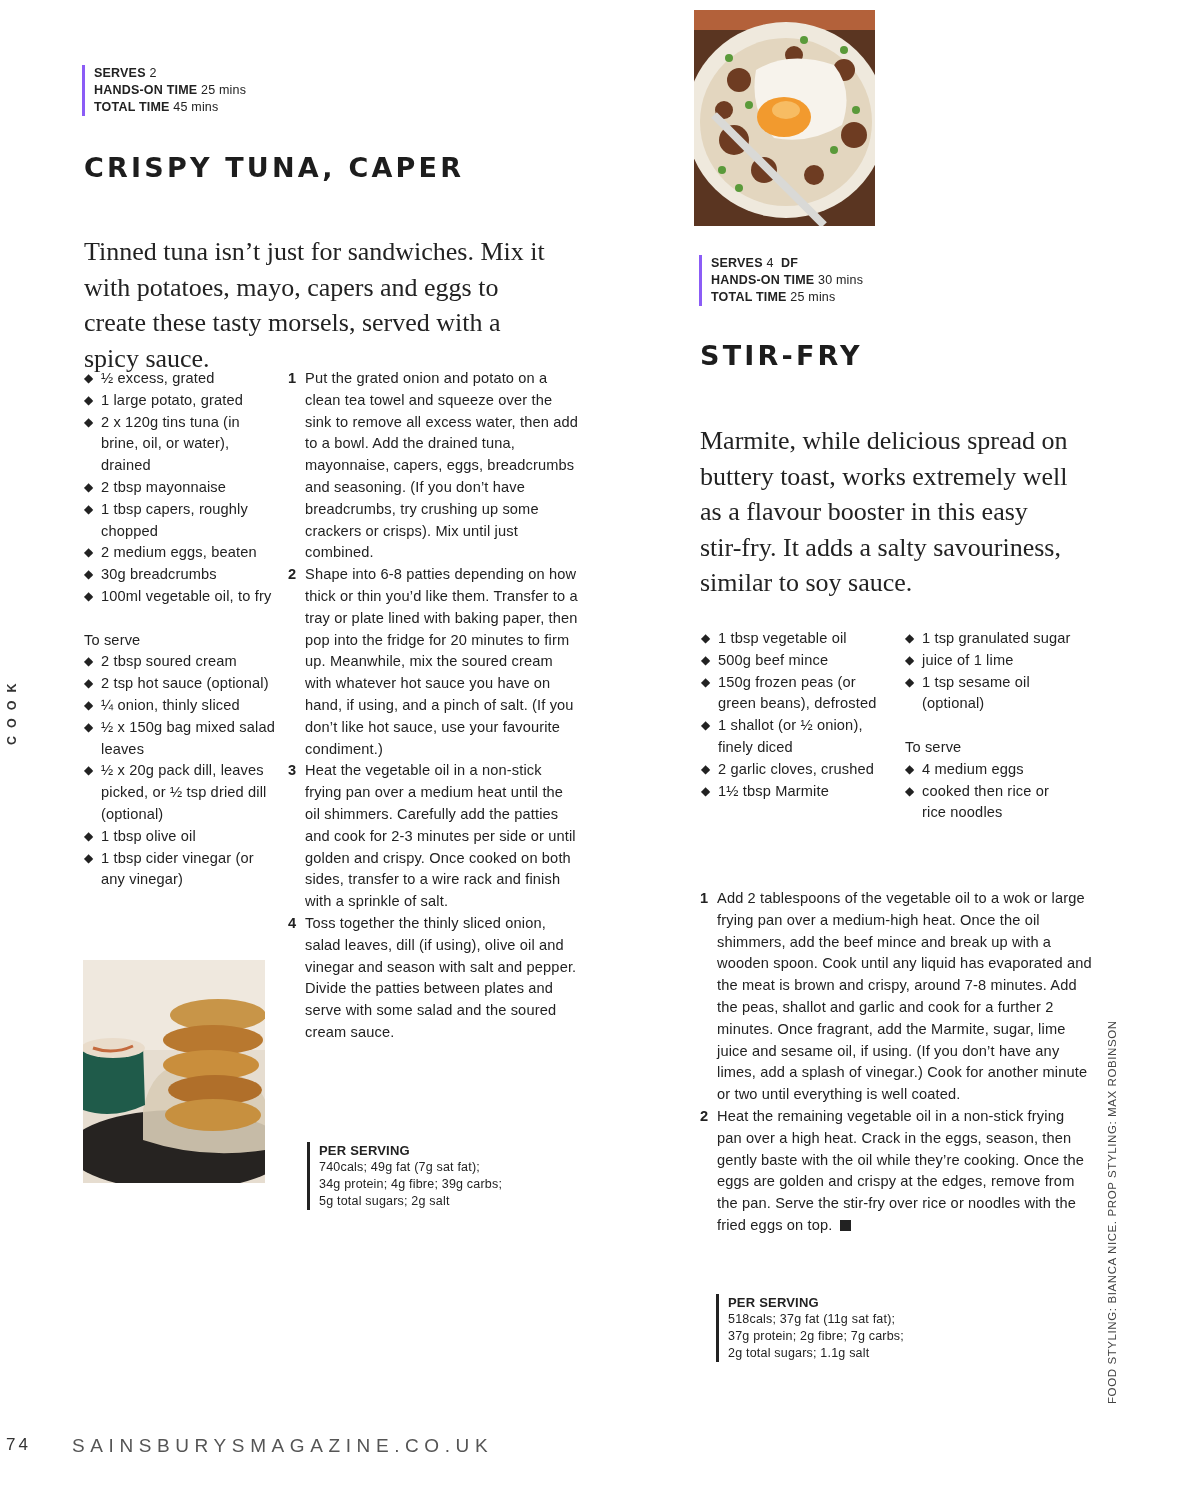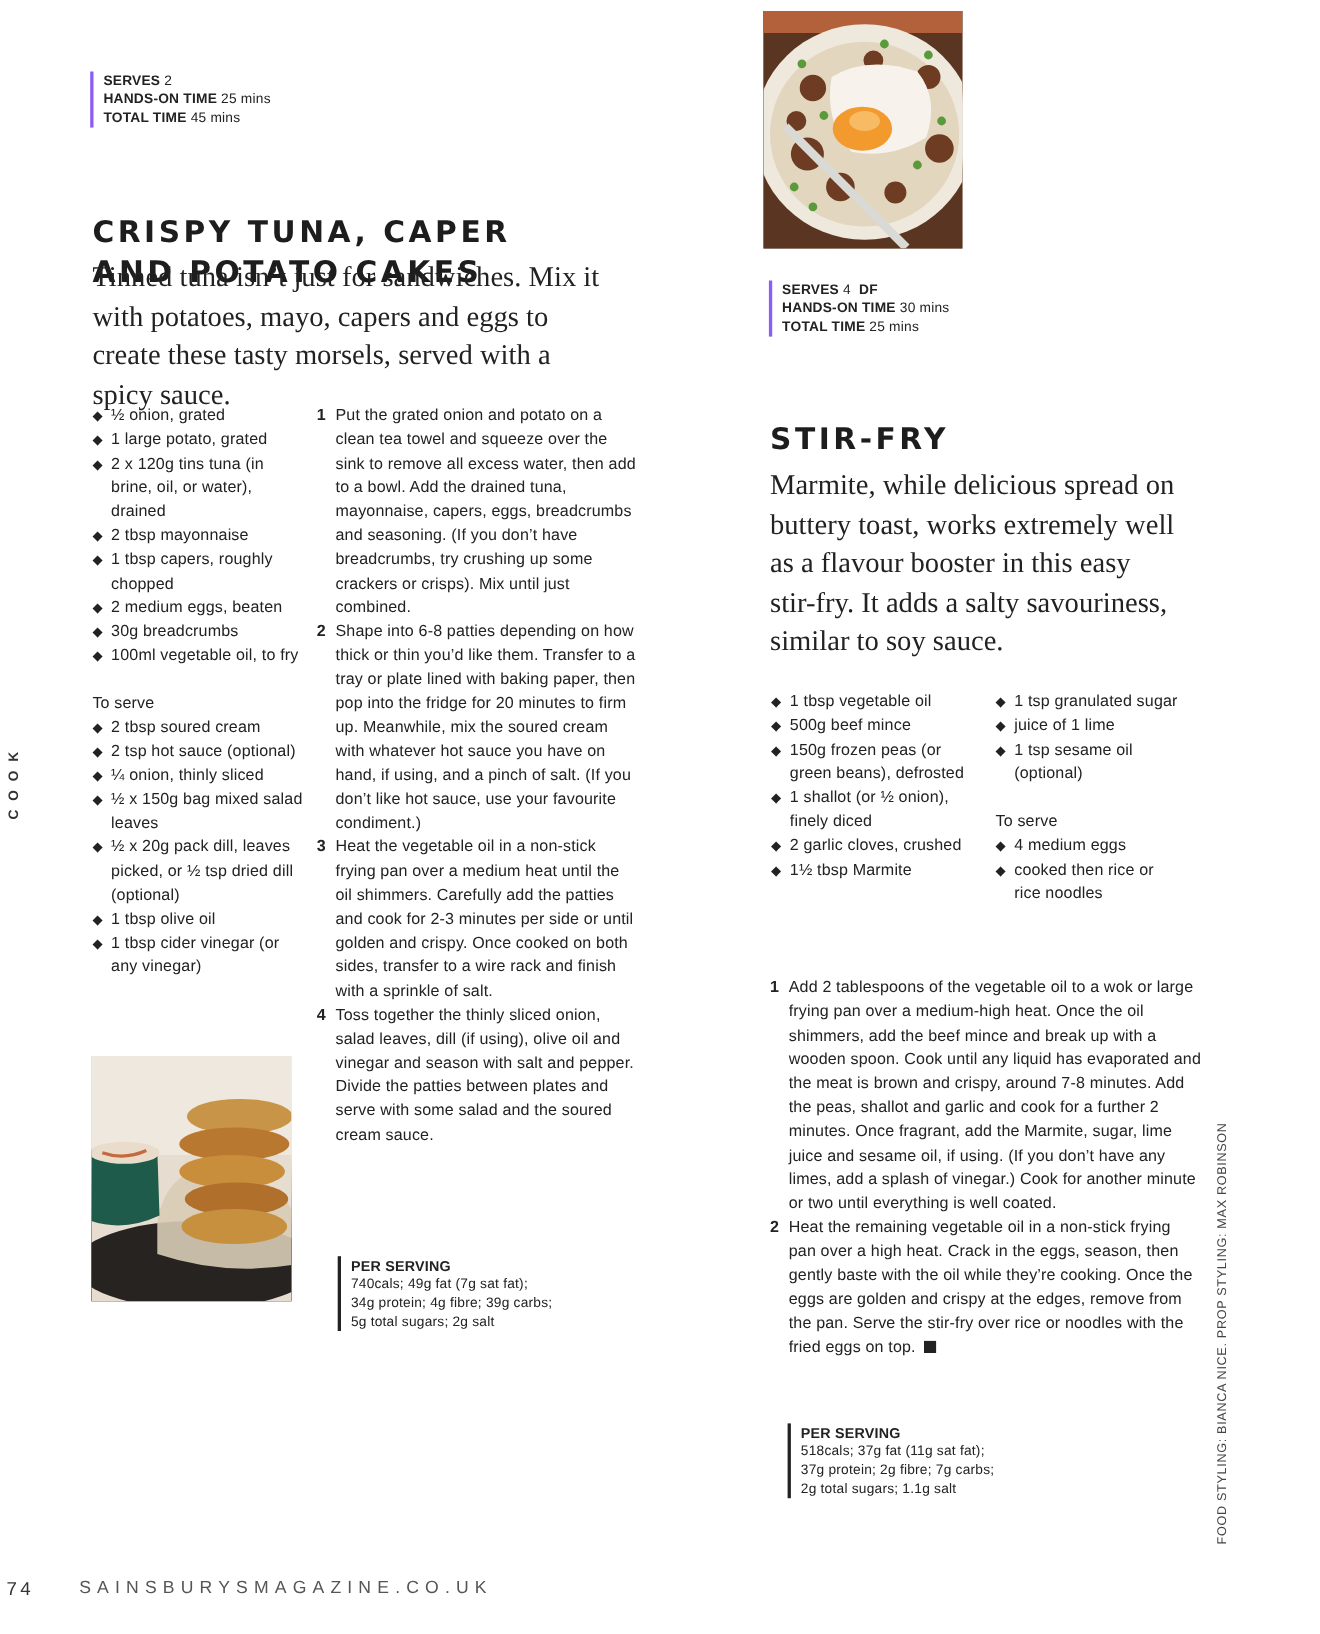--- a/index.html
+++ b/index.html
@@ -7,21 +7,21 @@
   body { position: relative; color: #222; font-family: "Liberation Sans", sans-serif; }
 
   .abs { position: absolute; }
 
   
   .meta { border-left: 3px solid #8b5cf6; padding-left: 9px; font-size: 12.5px; line-height: 17px; color: #222; letter-spacing: 0.2px; }
   .meta b { font-weight: 700; }
   .meta .v { font-weight: 400; }
 
   
-  .title { font-family: "DejaVu Sans", sans-serif; font-weight: 700; font-size: 27px; line-height: 36px; letter-spacing: 3.2px; color: #1d1d1d; margin-top: 44px; }
+  .title { font-family: "DejaVu Sans", sans-serif; font-weight: 700; font-size: 27px; line-height: 36px; letter-spacing: 3.2px; color: #1d1d1d; }
 
   
   .intro { font-family: "Liberation Serif", serif; font-size: 26px; line-height: 35.5px; color: #222; }
 
   
   .list { font-size: 14.6px; line-height: 21.8px; color: #222; letter-spacing: 0.15px; }
   .ing { position: relative; padding-left: 17px; }
   .ing .bul { position: absolute; left: 0; top: 0; font-size: 12px; }
   .subhead { font-weight: 400; }
   .step { position: relative; padding-left: 17px; }
@@ -34,43 +34,42 @@
 
   
   .photo { overflow: hidden; }
   .photo-bowl { background: radial-gradient(ellipse at 55% 50%, #e9dfc9 0%, #dcccac 38%, #7b4a2a 42%, #f1ece1 46%, #f1ece1 60%, #6b3d22 63%, #4b2b1b 100%); }
   .photo-cakes { background: linear-gradient(180deg, #e9e1d6 0%, #ddd3c4 40%, #3a3633 72%, #1f1d1c 100%); }
 
   .side-cook { font-size: 12.5px; font-weight: 700; letter-spacing: 8px; color: #333; transform: rotate(-90deg); transform-origin: left top; white-space: nowrap; }
   .credit { font-size: 11.5px; color: #444; letter-spacing: 0.6px; transform: rotate(-90deg); transform-origin: left top; white-space: nowrap; }
 
   .footer-page { font-size: 17px; letter-spacing: 3px; color: #333; }
-  .footer-site { font-size: 16px; letter-spacing: 5.6px; color: #555; }
+  .footer-site { font-size: 19px; letter-spacing: 5.6px; color: #555; }
 </style>
 </head>
 <body>
 
 <div class="abs side-cook" style="left:5px; top:745px;">COOK</div>
 
 <div class="abs meta" style="left:82px; top:65px;">
   <div><b>SERVES</b> <span class="v">2</span></div>
   <div><b>HANDS-ON TIME</b> <span class="v">25 mins</span></div>
   <div><b>TOTAL TIME</b> <span class="v">45 mins</span></div>
 </div>
 
 <div class="abs title" style="left:84px; top:150px; width:420px;">
   <div>CRISPY TUNA, CAPER</div>
-  <div>AND POTATO CAKES</div>
 </div>
 
 <div class="abs intro" style="left:84px; top:234px; width:470px;">Tinned tuna isn’t just for sandwiches. Mix it with potatoes, mayo, capers and eggs to create these tasty morsels, served with a spicy sauce.</div>
 
 <div class="abs list" style="left:84px; top:368px; width:195px;">
   <div id="r1-ing">
-      <div class="ing"><span class="bul">◆</span><span>½ onion, grated</span></div>
+      <div class="ing"><span class="bul">◆</span><span>½ excess, grated</span></div>
       <div class="ing"><span class="bul">◆</span><span>1 large potato, grated</span></div>
       <div class="ing"><span class="bul">◆</span><span>2 x 120g tins tuna (in brine, oil, or water), drained</span></div>
       <div class="ing"><span class="bul">◆</span><span>2 tbsp mayonnaise</span></div>
       <div class="ing"><span class="bul">◆</span><span>1 tbsp capers, roughly chopped</span></div>
       <div class="ing"><span class="bul">◆</span><span>2 medium eggs, beaten</span></div>
       <div class="ing"><span class="bul">◆</span><span>30g breadcrumbs</span></div>
       <div class="ing"><span class="bul">◆</span><span>100ml vegetable oil, to fry</span></div>
     </div>
   <div style="height:21.8px;"></div>
   <div class="subhead">To serve</div>

